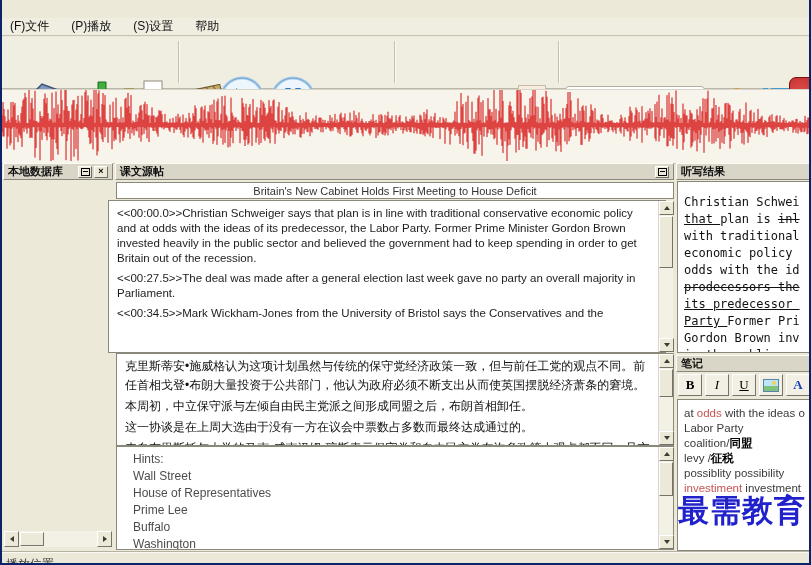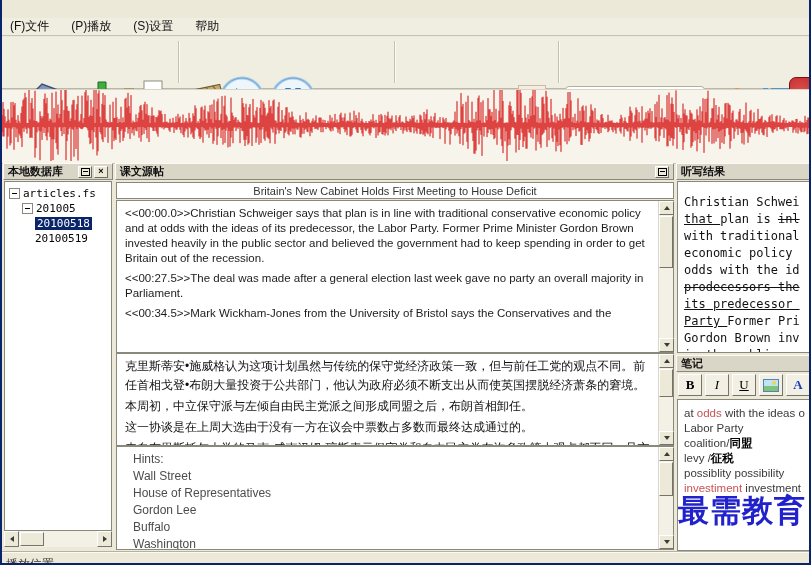--- a/index.html
+++ b/index.html
@@ -228,36 +228,20 @@
   <div class="phead" style="left:1px;top:163px;width:110px;">
     <span>本地数据库</span>
     <span class="sp"></span>
     <span class="hbtn">
         <span class="restore-glyph"></span>
       </span>
     <span class="hbtn">
         <span>×</span>
       </span>
   </div>
-  <div class="tbox" style="left:2px;top:181px;width:108px;height:350px;padding:4px 1px;">
-      <div class="trow" style="padding-left: 3px;">
-        <span class="texp"></span>
-        <span class="tlabel">articles.fs</span>
-      </div>
-      <div class="trow" style="padding-left: 16px;">
-        <span class="texp"></span>
-        <span class="tlabel">201005</span>
-      </div>
-      <div class="trow" style="padding-left: 29px;">
-        <span class="tlabel sel">20100518</span>
-      </div>
-      <div class="trow" style="padding-left: 29px;">
-        <span class="tlabel">20100519</span>
-      </div>
-    </div>
   <div class="hsb" style="left:2px;top:531px;width:108px;">
     <span class="sbtn hbtn2" style="left:0;top:0;">
         <span class="arr a-lf"></span>
       </span>
     <span class="thumb" style="left:16px;top:1px;width:24px;height:14px;"></span>
     <span class="sbtn hbtn2" style="right:0;top:0;">
         <span class="arr a-rt"></span>
       </span>
   </div>
 
@@ -265,21 +249,21 @@
     <span>课文源帖</span>
     <span class="sp"></span>
     <span class="hbtn">
         <span class="restore-glyph"></span>
       </span>
   </div>
   <div class="tbox title-strip" style="left:114px;top:182px;width:558px;height:17px;">
     <span>Britain's New Cabinet Holds First Meeting to House Deficit</span>
   </div>
 
-  <div class="tbox" style="left:114px;top:200px;width:558px;height:153px;padding:5px 22px 0 8px;">
+  <div class="tbox" style="left:106px;top:200px;width:558px;height:153px;padding:5px 22px 0 8px;">
       <div class="para">&lt;&lt;00:00.0&gt;&gt;Christian Schweiger says that plan is in line with traditional conservative economic policy and at odds with the ideas of its predecessor, the Labor Party. Former Prime Minister Gordon Brown invested heavily in the public sector and believed the government had to keep spending in order to get Britain out of the recession.</div>
       <div class="para">&lt;&lt;00:27.5&gt;&gt;The deal was made after a general election last week gave no party an overall majority in Parliament.</div>
       <div class="para">&lt;&lt;00:34.5&gt;&gt;Mark Wickham-Jones from the University of Bristol says the Conservatives and the</div>
     </div>
   <div class="vsb" style="left:656px;top:201px;height:151px;">
     <span class="sbtn" style="left:0;top:0;">
         <span class="arr a-up"></span>
       </span>
     <span class="thumb" style="left:0;top:15px;width:14px;height:52px;"></span>
     <span class="sbtn" style="left:0;bottom:0;">
@@ -300,21 +284,21 @@
     <span class="thumb" style="left:0;top:15px;width:14px;height:28px;"></span>
     <span class="sbtn" style="left:0;bottom:0;">
         <span class="arr a-dn"></span>
       </span>
   </div>
 
   <div class="tbox" style="left:114px;top:446px;width:558px;height:104px;padding:4px 22px 0 16px;">
       <div class="hint-line">Hints:</div>
       <div class="hint-line">Wall Street</div>
       <div class="hint-line">House of Representatives</div>
-      <div class="hint-line">Gordon Lee</div>
+      <div class="hint-line">Prime Lee</div>
       <div class="hint-line">Buffalo</div>
       <div class="hint-line">Washington</div>
     </div>
   <div class="vsb" style="left:656px;top:447px;height:102px;">
     <span class="sbtn" style="left:0;top:0;">
         <span class="arr a-up"></span>
       </span>
     <span class="thumb" style="left:0;top:15px;width:14px;height:34px;"></span>
     <span class="sbtn" style="left:0;bottom:0;">
         <span class="arr a-dn"></span>

